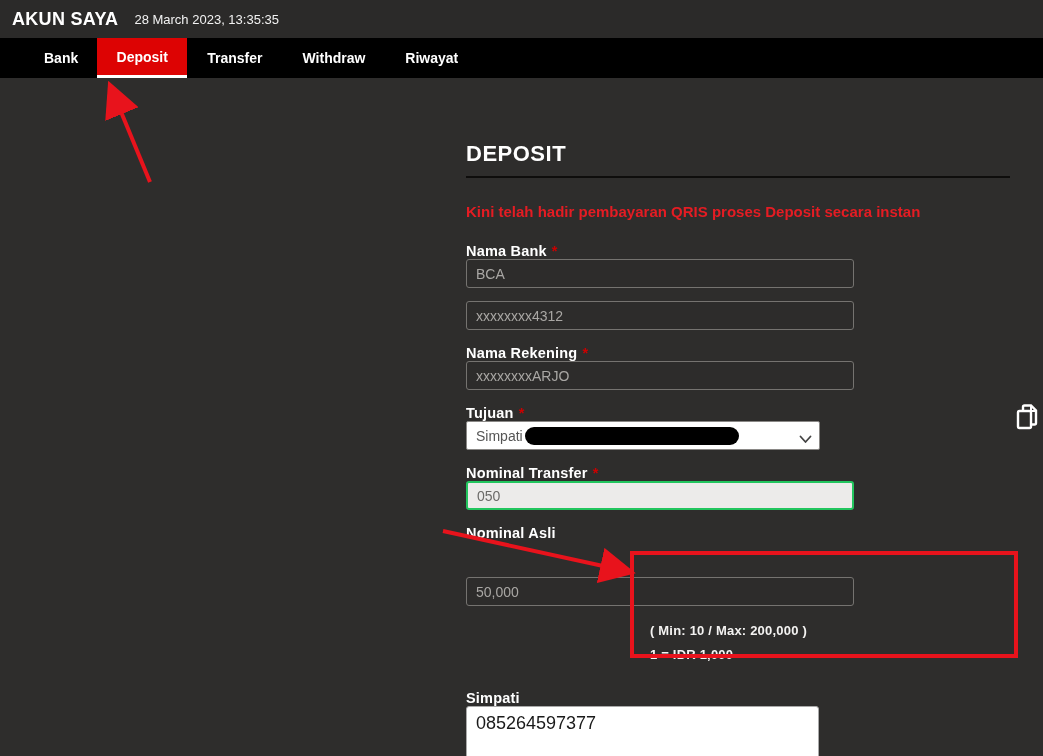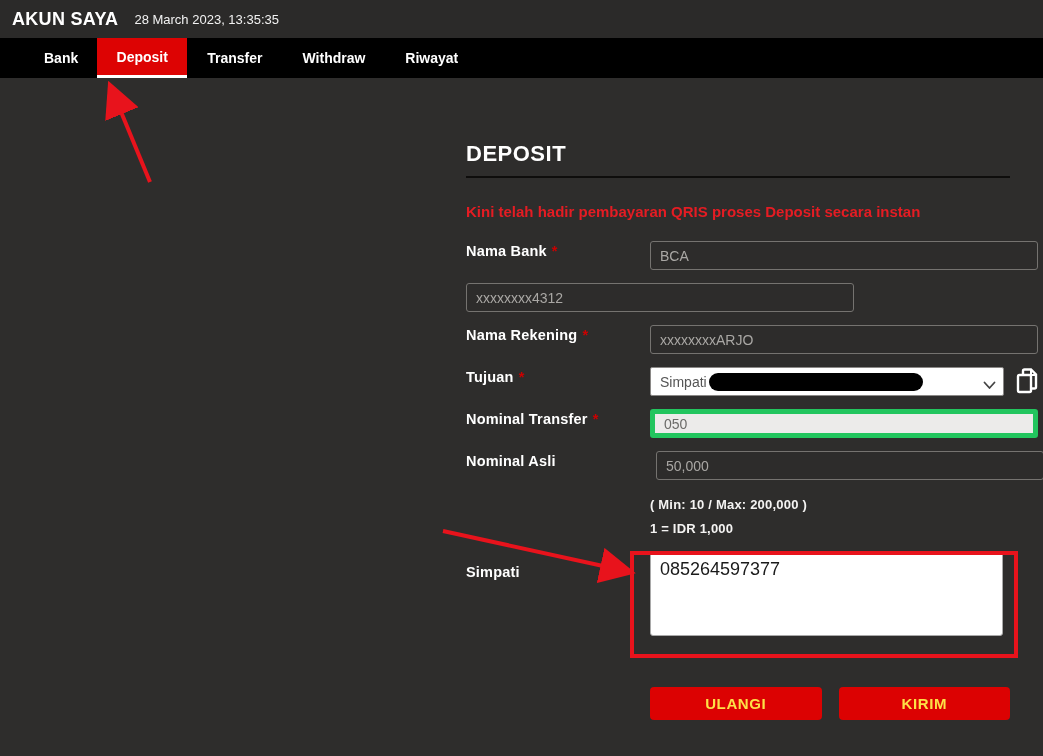--- a/index.html
+++ b/index.html
@@ -45,35 +45,35 @@
   .panel-title {
     color:#fff; font-size:22px; font-weight:bold; letter-spacing:.5px;
   }
   .title-rule {
     margin-top:9px; height:2px; background:#0e0d0c; width:544px;
   }
   .notice {
     margin-top:25px; color:#e51c23; font-size:15px; font-weight:bold;
   }
   .rows { margin-top:21px; }
-  .row { display:flex; margin-bottom:13px; position:relative; }
+  .row { display:flex; margin-bottom:13px; position:relative;flex-direction:column; }
   .label-cell {
     width:184px; padding-top:2px;
     color:#fff; font-size:14.5px; font-weight:bold; letter-spacing:.2px;
   }
   .req { color:#cc0000; margin-left:5px; font-weight:bold; }
   .ctl { width:354px; }
   input.field {
     width:388px; height:29px; border-radius:3px;
     background:#2d2c2b; border:1px solid #757370;
     color:#a9a7a4; font-size:14px; padding:0 9px;
     font-family:"Liberation Sans", sans-serif; outline:none;
   }
   input.field.light {
-    background:#ecebea; border:5px solid #22c55e; color:#6b6a68;
+    background:#ecebea; border:2px solid #22c55e; color:#6b6a68;
   }
   .select-box {
     width:354px; height:29px; background:#fff; border:1px solid #8a8886;
     border-radius:2px; position:relative; display:flex; align-items:center;
     cursor:pointer;
   }
   .select-text { color:#555; font-size:14px; margin-left:9px; white-space:nowrap; }
   .redaction {
     position:absolute; left:58px; top:5px; width:214px; height:18px;
     background:#000; border-radius:9px;

